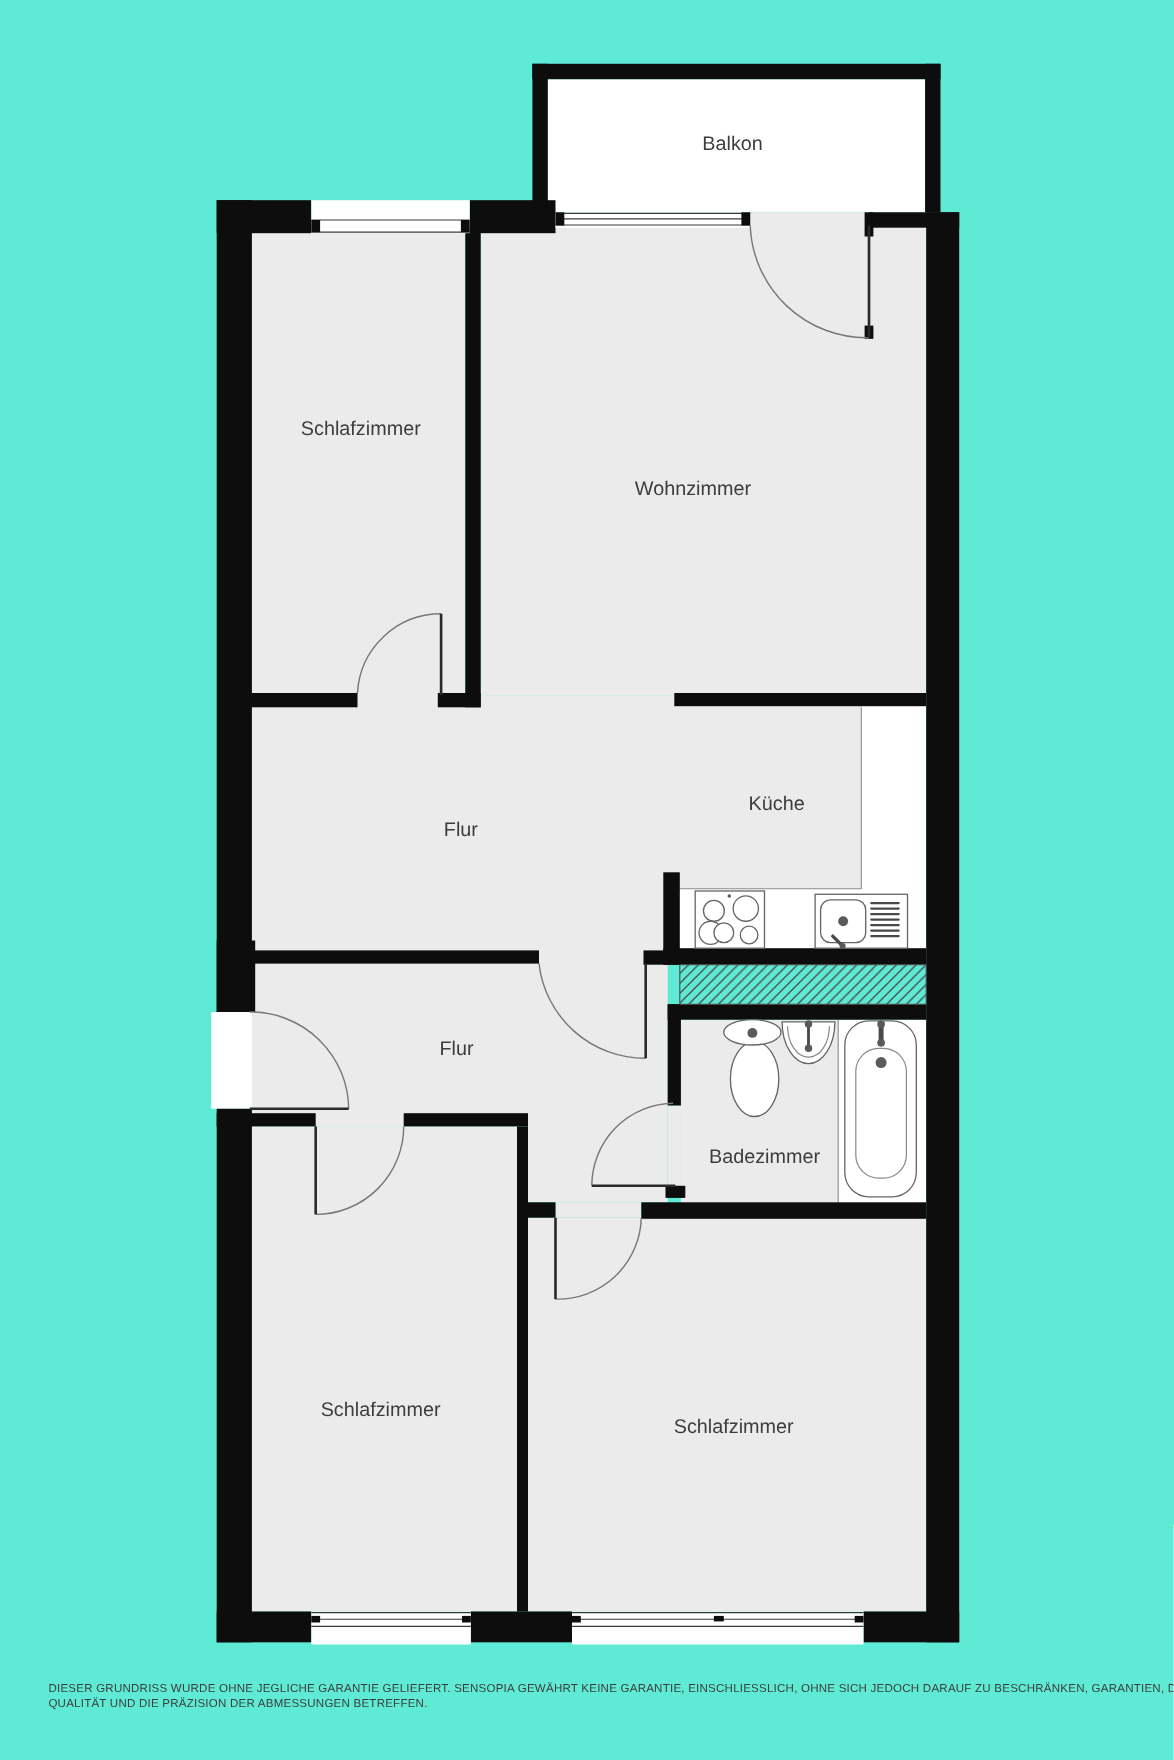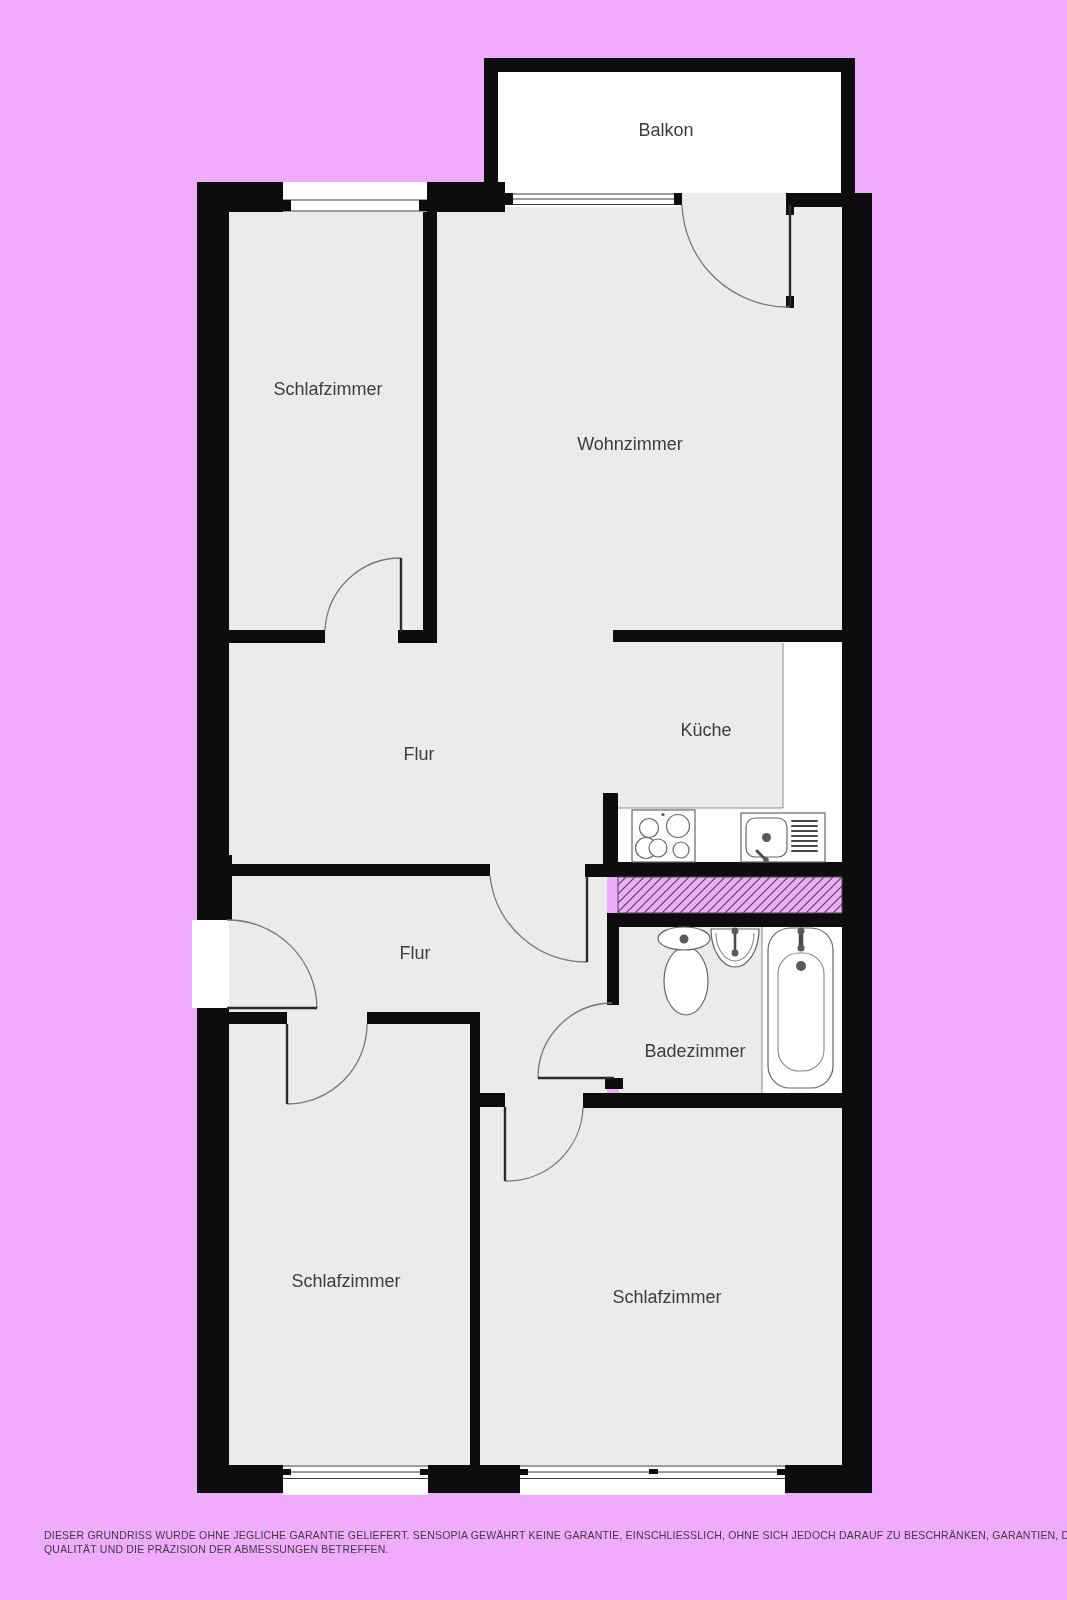--- a/index.html
+++ b/index.html
@@ -1,20 +1,20 @@
 <!DOCTYPE html>
 <html style="--floor: #ebebeb; --wall: #0d0d0d; --thin-line: #8c8c8c; --fixture-stroke: #666666; --label-text: #3d3d3d;"><head>
 <meta charset="utf-8">
 <style>
   :root{
     --floor:#ebebeb; --wall:#0d0d0d; --thin-line:#8c8c8c;
     --fixture-stroke:#666666; --label-text:#3d3d3d;
   }
   html,body{margin:0;padding:0;background:#fff;}
-  #stage{position:relative;width:1067px;height:1600px;background:#f0abfc;overflow:hidden;
+  #stage{position:relative;width:1067px;height:1600px;background:#5eead4;overflow:hidden;
          font-family:"Liberation Sans", sans-serif;}
   svg{position:absolute;left:0;top:0;}
   .wall{fill:var(--wall,#0d0d0d);}
   .floor{fill:var(--floor,#ebebeb);}
   .wht{fill:#ffffff;}
   .thin{stroke:var(--thin-line,#8c8c8c);stroke-width:1;fill:none;}
   .winline{stroke:#3a3a3a;stroke-width:1;fill:none;}
   .arc{stroke:#787878;stroke-width:1.3;fill:none;}
   .leaf{stroke:#2a2a2a;stroke-width:2.4;fill:none;}
   .fx{fill:#ffffff;stroke:var(--fixture-stroke,#666);stroke-width:1.2;}

